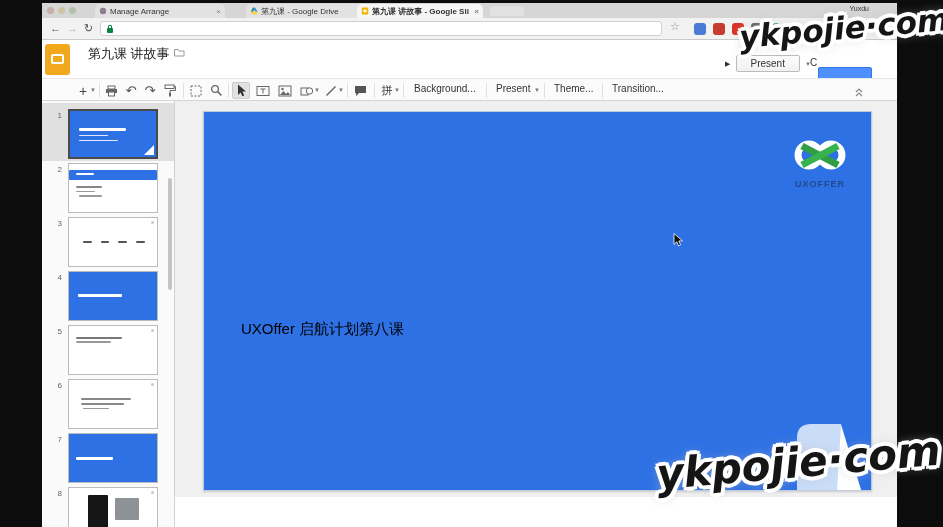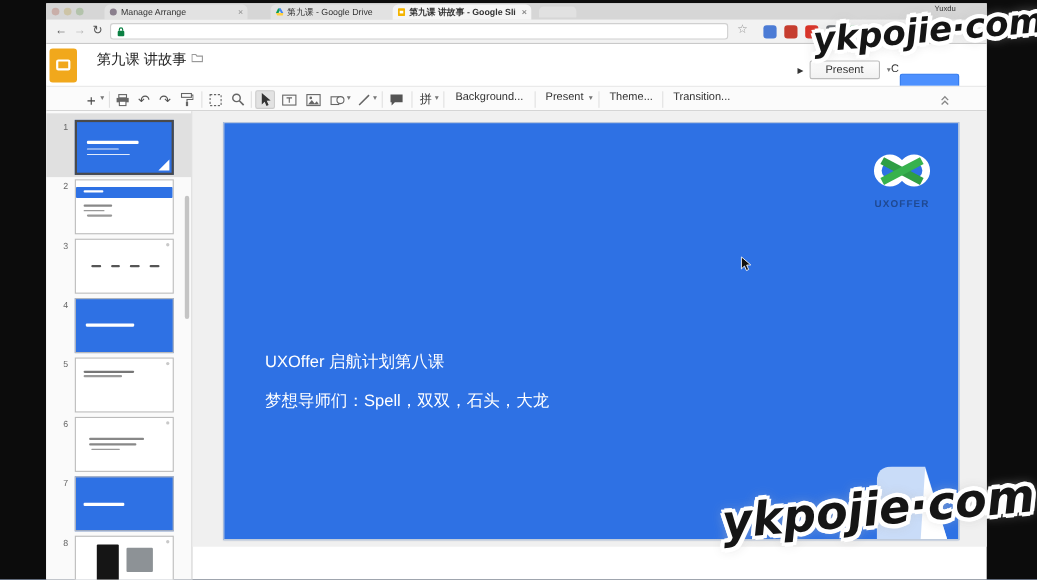--- a/index.html
+++ b/index.html
@@ -69,21 +69,21 @@
   .tl { position:absolute; border-radius:1px; }
   .pagedot { position:absolute; right:3px; top:3px; width:3px; height:3px; background:#c9c9c9; border-radius:50%; }
   .corner-fold { position:absolute; right:2px; bottom:2px; width:0; height:0; border-left:10px solid transparent; border-bottom:10px solid #fff; }
   .vscroll { position:absolute; left:126px; top:77px; width:4px; height:112px; background:#c4c4c4; border-radius:2px; }
 
   
   .canvas { position:absolute; left:133px; top:98px; width:722px; height:396px; background:#f0f0f0; }
   .slide { position:absolute; left:28px; top:10px; width:669px; height:380px; background:#2e71e4;
            border:1px solid #bfcbdc; box-shadow:0 1px 2px rgba(0,0,0,.15);text-decoration:underline; }
   .slide-title { position:absolute; left:34px; top:152px; font-size:30px; letter-spacing:1px; color:#fff; white-space:nowrap; }
-  .slide-sub { position:absolute; left:37px; top:208px; font-size:15px; color:#ffffff; white-space:nowrap; }
+  .slide-sub { position:absolute; left:37px; top:208px; font-size:15px; color:#000000; white-space:nowrap; }
   .slide-mentors { position:absolute; left:37px; top:243px; font-size:15px; color:#fff; white-space:nowrap; }
   .logo { position:absolute; right:18px; top:26px; width:66px; height:56px; text-align:center; }
   .logo-text { margin-top:1px; font-size:9px; font-weight:bold; letter-spacing:1px; color:rgba(22,48,96,.62); }
   .pagecurl { position:absolute; right:10px; bottom:0; width:64px; height:66px; }
   .cursor { position:absolute; left:469px; top:121px; }
 
   
   .notes { position:absolute; left:133px; top:494px; width:722px; height:30px; background:#fff; border-top:1px solid #cfcfcf; }
   .notes-text { position:absolute; left:8px; top:8px; font-size:11px; color:#808080; }
 
@@ -346,21 +346,20 @@
         <div class="logo">
           <svg width="60" height="36" viewBox="0 0 60 36">
             <circle cx="19" cy="17" r="11" fill="none" stroke="#ffffff" stroke-width="7"></circle>
             <circle cx="41" cy="17" r="11" fill="none" stroke="#ffffff" stroke-width="7"></circle>
             <path d="M12 8 L48 27" stroke="#2f9e44" stroke-width="7" fill="none"></path>
             <path d="M48 8 L12 27" stroke="#37b24d" stroke-width="7" fill="none"></path>
           </svg>
           <div class="logo-text">UXOFFER</div>
         </div>
         <div class="slide-sub">UXOffer 启航计划第八课</div>
-        <div class="slide-mentors">梦想导师们：Spell，双双，石头，大龙</div>
         <svg class="pagecurl" viewBox="0 0 64 66">
           <path d="M14 0 H44 L64 66 H0 V14 Q0 0 14 0 Z" fill="#c9dcf8"></path>
           <path d="M44 2 L64 66 L40 66 Z" fill="#ffffff"></path>
         </svg>
         <svg class="cursor" width="11" height="14" viewBox="0 0 11 14">
           <polygon points="1,0.5 1,11.5 3.8,8.8 5.6,13 7.6,12 5.8,8 9.5,7.8" fill="#111" stroke="#fff" stroke-width="0.8"></polygon>
         </svg>
       </div>
     </div>
 

